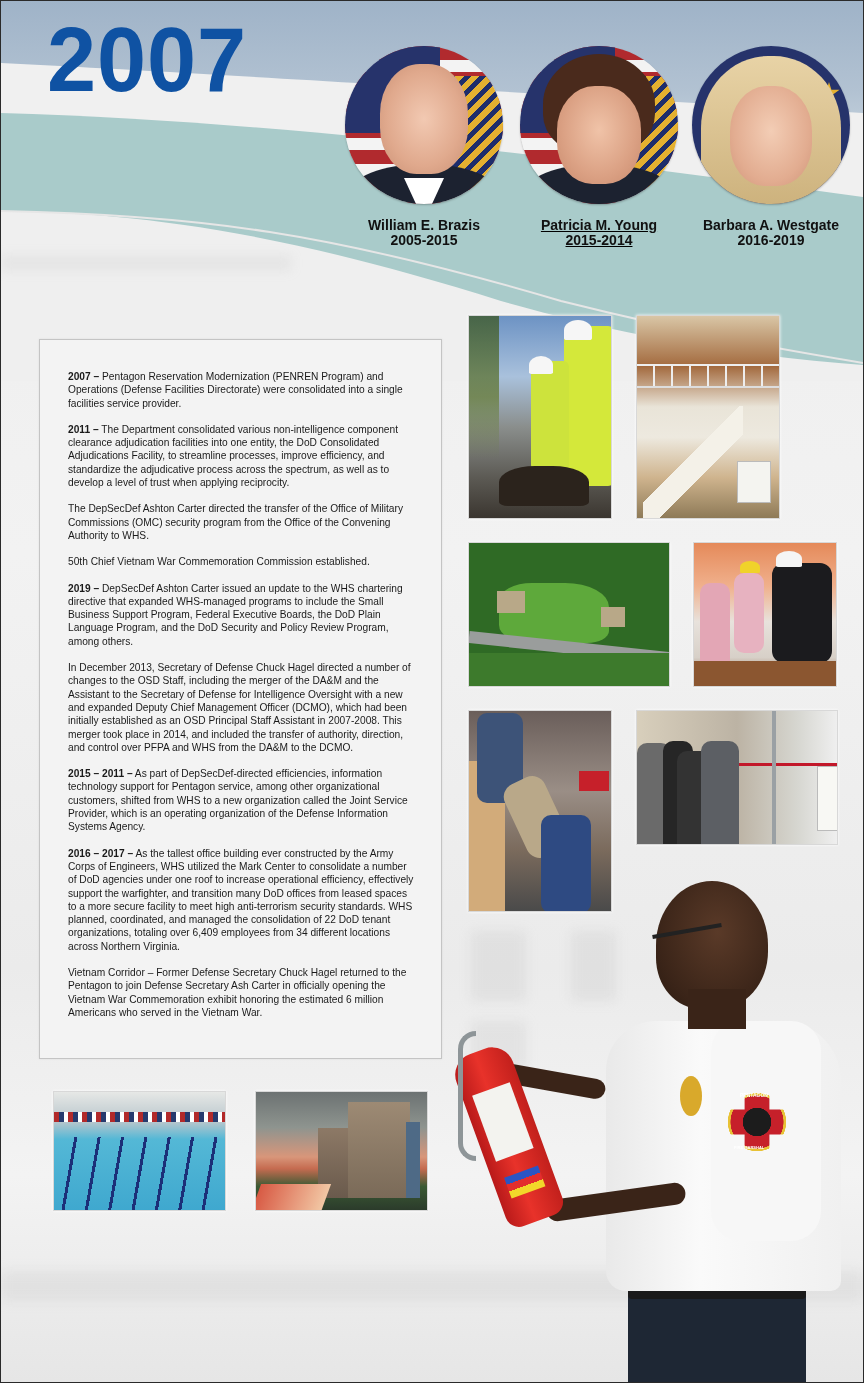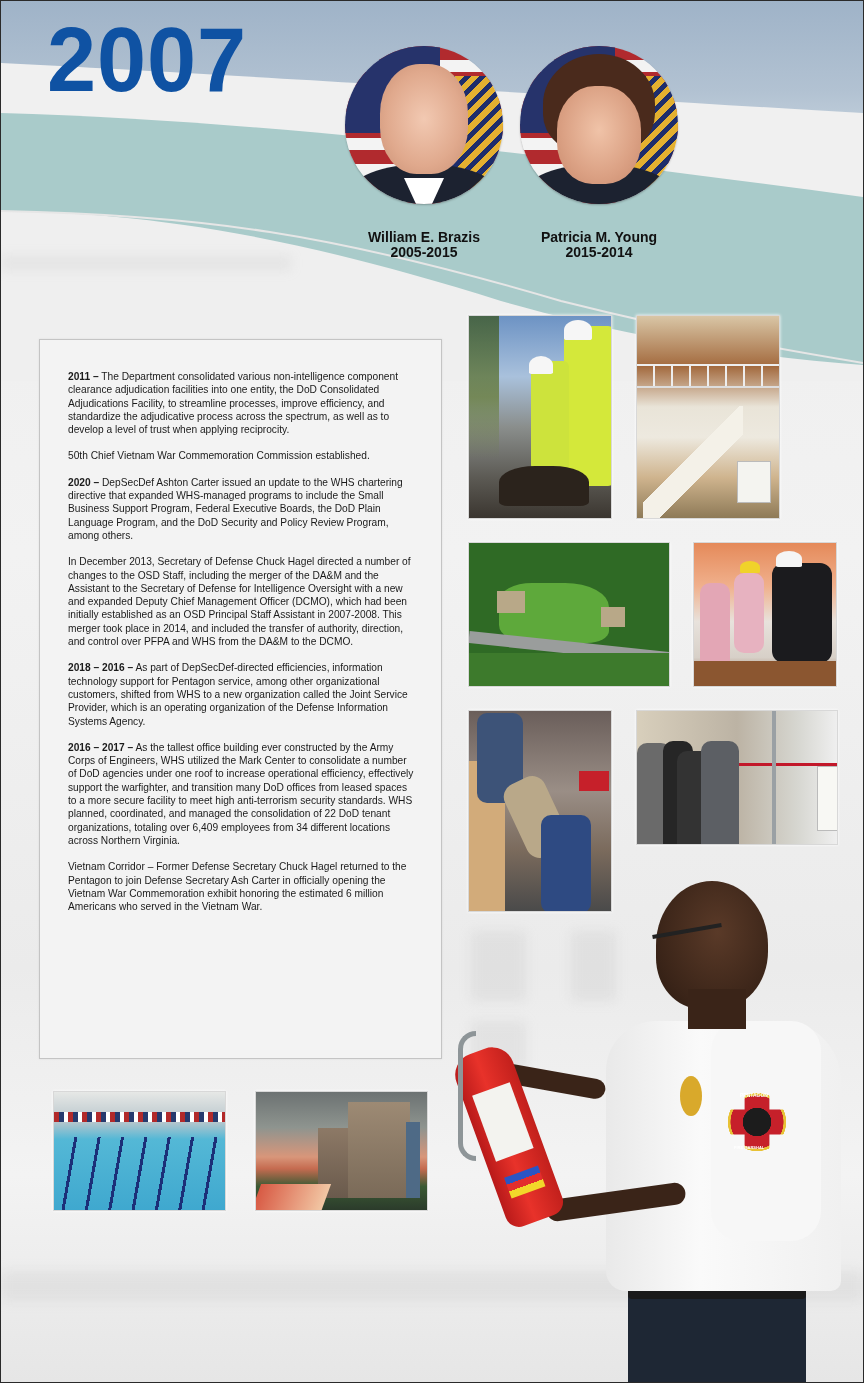--- a/index.html
+++ b/index.html
@@ -57,21 +57,21 @@
     background: radial-gradient(ellipse at 50% 45%, #f0c3a8 0%, #dba184 60%, #c88a6d 100%);
   }
   .portrait .body {
     position: absolute; left: 50%; bottom: -20px; width: 150px; height: 60px;
     transform: translateX(-50%); border-radius: 50% 50% 0 0; background: #1c2230;
   }
   .portrait .hair {
     position: absolute; left: 50%; transform: translateX(-50%);
   }
   .leader-name {
-    font-weight: 700; font-size: 14px; line-height: 15px; color: #111; margin-top: 26px;
+    font-weight: 700; font-size: 14px; line-height: 15px; color: #111; margin-top: 14px;
     white-space: nowrap;
   }
   .leader-years { font-weight: 700; font-size: 14px; line-height: 15px; color: #111; }
 
   
   .text-panel {
     position: absolute; left: 38px; top: 338px; width: 403px; height: 720px;
     background: #f3f3f3; border: 1px solid #c4c4c4;
     box-shadow: 0 0 2px rgba(0,0,0,0.08);
     padding: 30px 24px 0 28px;
@@ -118,40 +118,52 @@
         <div class="flag-blue"></div>
         <div class="flag-gold"></div>
       <div class="body"></div>
       <div class="head" style="background: radial-gradient(ellipse at 50% 50%, #f2c9b2 0%, #e0a98d 60%, #c98f73 100%);"></div>
       <div style="position:absolute;left:50%;bottom:0;width:40px;height:26px;transform:translateX(-50%);background:#fff;clip-path:polygon(0 0,100% 0,70% 100%,30% 100%);"></div>
     </div>
     <div class="leader-name">William E. Brazis</div>
     <div class="leader-years">2005-2015</div>
   </div>
 
-  <div class="leader" style="left:518px;top:45px;">
+  <div class="leader" style="left:518px;top:45px;text-decoration:underline;">
     <div class="portrait">
       <div class="flag"></div>
         <div class="flag-blue"></div>
         <div class="flag-gold"></div>
       <div class="body"></div>
       <div class="hair" style="top:8px;width:112px;height:100px;border-radius:50% 50% 40% 40%;background:#4a2a1c;"></div>
       <div class="head" style="top:40px;width:84px;height:98px;"></div>
     </div>
     <div class="leader-name">Patricia M. Young</div>
     <div class="leader-years">2015-2014</div>
   </div>
 
+  <div class="leader" style="left:690px;top:45px;">
+    <div class="portrait">
+      <div class="flag" style="background:#26336b;"></div>
+      <div style="position:absolute;right:10px;top:36px;width:22px;height:22px;background:#e4b030;clip-path:polygon(50% 0,61% 35%,98% 35%,68% 57%,79% 91%,50% 70%,21% 91%,32% 57%,2% 35%,39% 35%);"></div>
+      <div class="hair" style="top:10px;width:140px;height:150px;border-radius:48% 48% 30% 30%;background:linear-gradient(180deg,#e8d3a6,#cdb27d);"></div>
+      <div class="head" style="top:40px;width:82px;height:100px;background: radial-gradient(ellipse at 50% 45%, #f3cdb5 0%, #e2ac90 65%, #cf9479 100%);"></div>
+    </div>
+    <div class="leader-name">Barbara A. Westgate</div>
+    <div class="leader-years">2016-2019</div>
+  </div>
 
   <div class="text-panel">
+    <p class="para"><b>2007 –</b><span> Pentagon Reservation Modernization (PENREN Program) and Operations (Defense Facilities Directorate) were consolidated into a single facilities service provider.</span></p>
     <p class="para"><b>2011 –</b><span> The Department consolidated various non-intelligence component clearance adjudication facilities into one entity, the DoD Consolidated Adjudications Facility, to streamline processes, improve efficiency, and standardize the adjudicative process across the spectrum, as well as to develop a level of trust when applying reciprocity.</span></p>
+    <p class="para"><span>The DepSecDef Ashton Carter directed the transfer of the Office of Military Commissions (OMC) security program from the Office of the Convening Authority to WHS.</span></p>
     <p class="para"><span>50th Chief Vietnam War Commemoration Commission established.</span></p>
-    <p class="para"><b>2020 –</b><span> DepSecDef Ashton Carter issued an update to the WHS chartering directive that expanded WHS-managed programs to include the Small Business Support Program, Federal Executive Boards, the DoD Plain Language Program, and the DoD Security and Policy Review Program, among others.</span></p>
+    <p class="para"><b>2019 –</b><span> DepSecDef Ashton Carter issued an update to the WHS chartering directive that expanded WHS-managed programs to include the Small Business Support Program, Federal Executive Boards, the DoD Plain Language Program, and the DoD Security and Policy Review Program, among others.</span></p>
     <p class="para"><span>In December 2013, Secretary of Defense Chuck Hagel directed a number of changes to the OSD Staff, including the merger of the DA&amp;M and the Assistant to the Secretary of Defense for Intelligence Oversight with a new and expanded Deputy Chief Management Officer (DCMO), which had been initially established as an OSD Principal Staff Assistant in 2007-2008. This merger took place in 2014, and included the transfer of authority, direction, and control over PFPA and WHS from the DA&amp;M to the DCMO.</span></p>
-    <p class="para"><b>2018 – 2016 –</b><span> As part of DepSecDef-directed efficiencies, information technology support for Pentagon service, among other organizational customers, shifted from WHS to a new organization called the Joint Service Provider, which is an operating organization of the Defense Information Systems Agency.</span></p>
+    <p class="para"><b>2015 – 2011 –</b><span> As part of DepSecDef-directed efficiencies, information technology support for Pentagon service, among other organizational customers, shifted from WHS to a new organization called the Joint Service Provider, which is an operating organization of the Defense Information Systems Agency.</span></p>
     <p class="para"><b>2016 – 2017 –</b><span> As the tallest office building ever constructed by the Army Corps of Engineers, WHS utilized the Mark Center to consolidate a number of DoD agencies under one roof to increase operational efficiency, effectively support the warfighter, and transition many DoD offices from leased spaces to a more secure facility to meet high anti-terrorism security standards. WHS planned, coordinated, and managed the consolidation of 22 DoD tenant organizations, totaling over 6,409 employees from 34 different locations across Northern Virginia.</span></p>
     <p class="para"><span>Vietnam Corridor – Former Defense Secretary Chuck Hagel returned to the Pentagon to join Defense Secretary Ash Carter in officially opening the Vietnam War Commemoration exhibit honoring the estimated 6 million Americans who served in the Vietnam War.</span></p>
   </div>
 
   <div class="photo" style="left:467px;top:314px;width:144px;height:204px;background:linear-gradient(180deg,#6d93c4 0%,#a9c1dc 30%,#8a8e8c 55%,#5c5a54 80%,#3b3630 100%);">
     <div style="left:0;top:0;width:30px;height:204px;background:linear-gradient(180deg,#3e5a2a,#6a7f3f 40%,transparent 70%);opacity:.8;"></div>
     <div style="left:95px;top:10px;width:50px;height:160px;background:#d4e83a;border-radius:6px;"></div>
     <div style="left:95px;top:4px;width:28px;height:20px;background:#f6f6f6;border-radius:50% 50% 10% 10%;"></div>
     <div style="left:62px;top:45px;width:38px;height:110px;background:#cde33c;border-radius:6px;"></div>
     <div style="left:60px;top:40px;width:24px;height:18px;background:#f6f6f6;border-radius:50% 50% 10% 10%;"></div>

